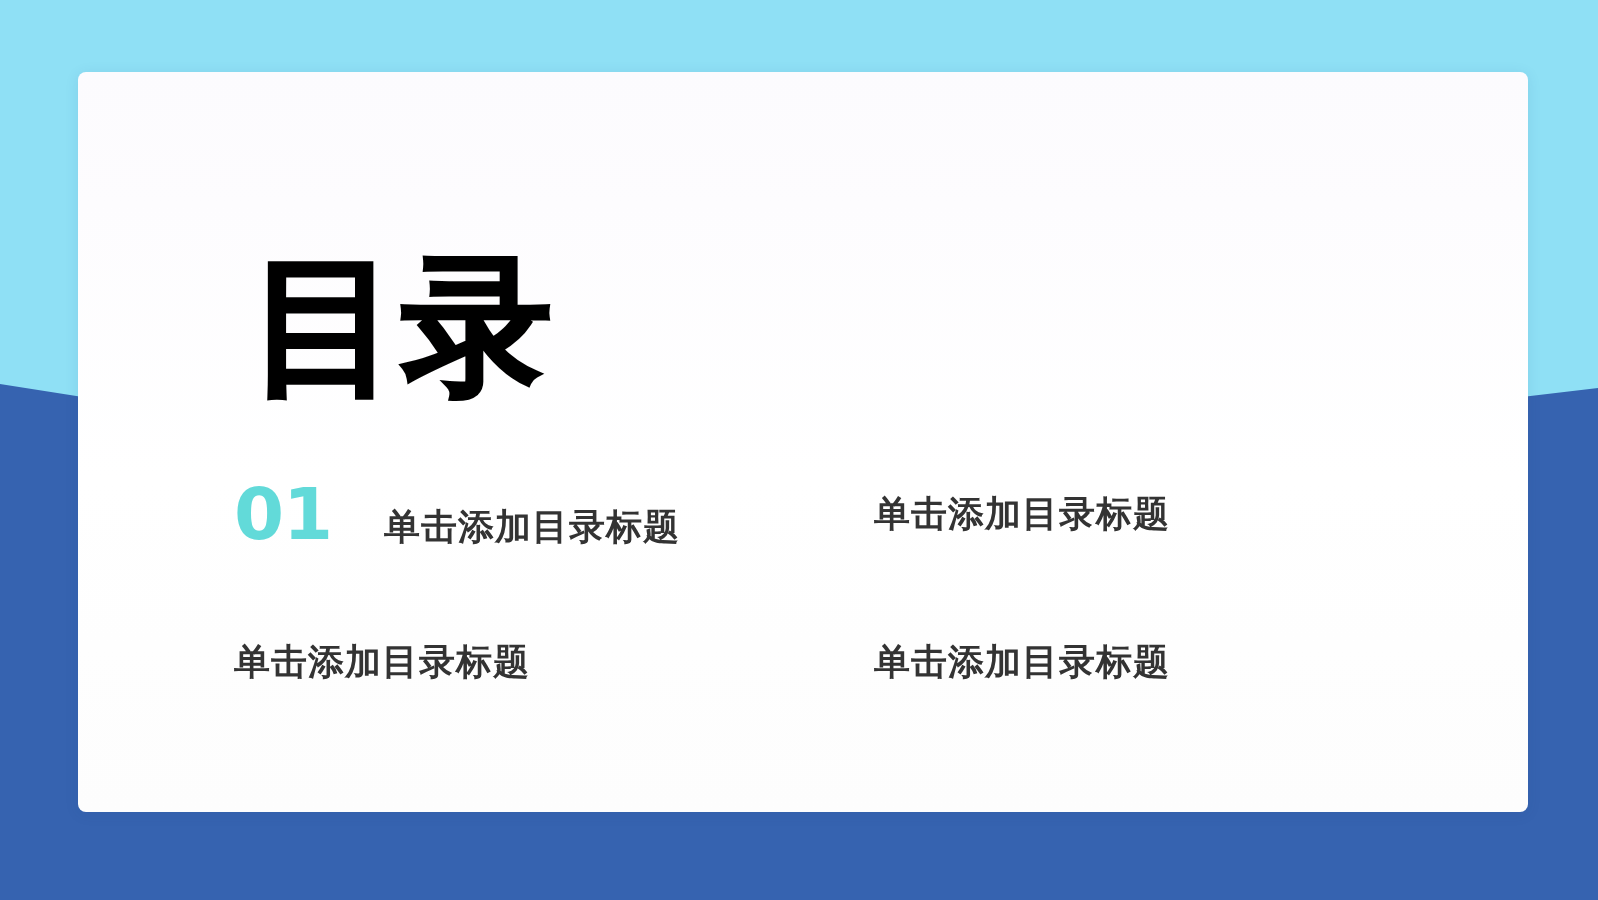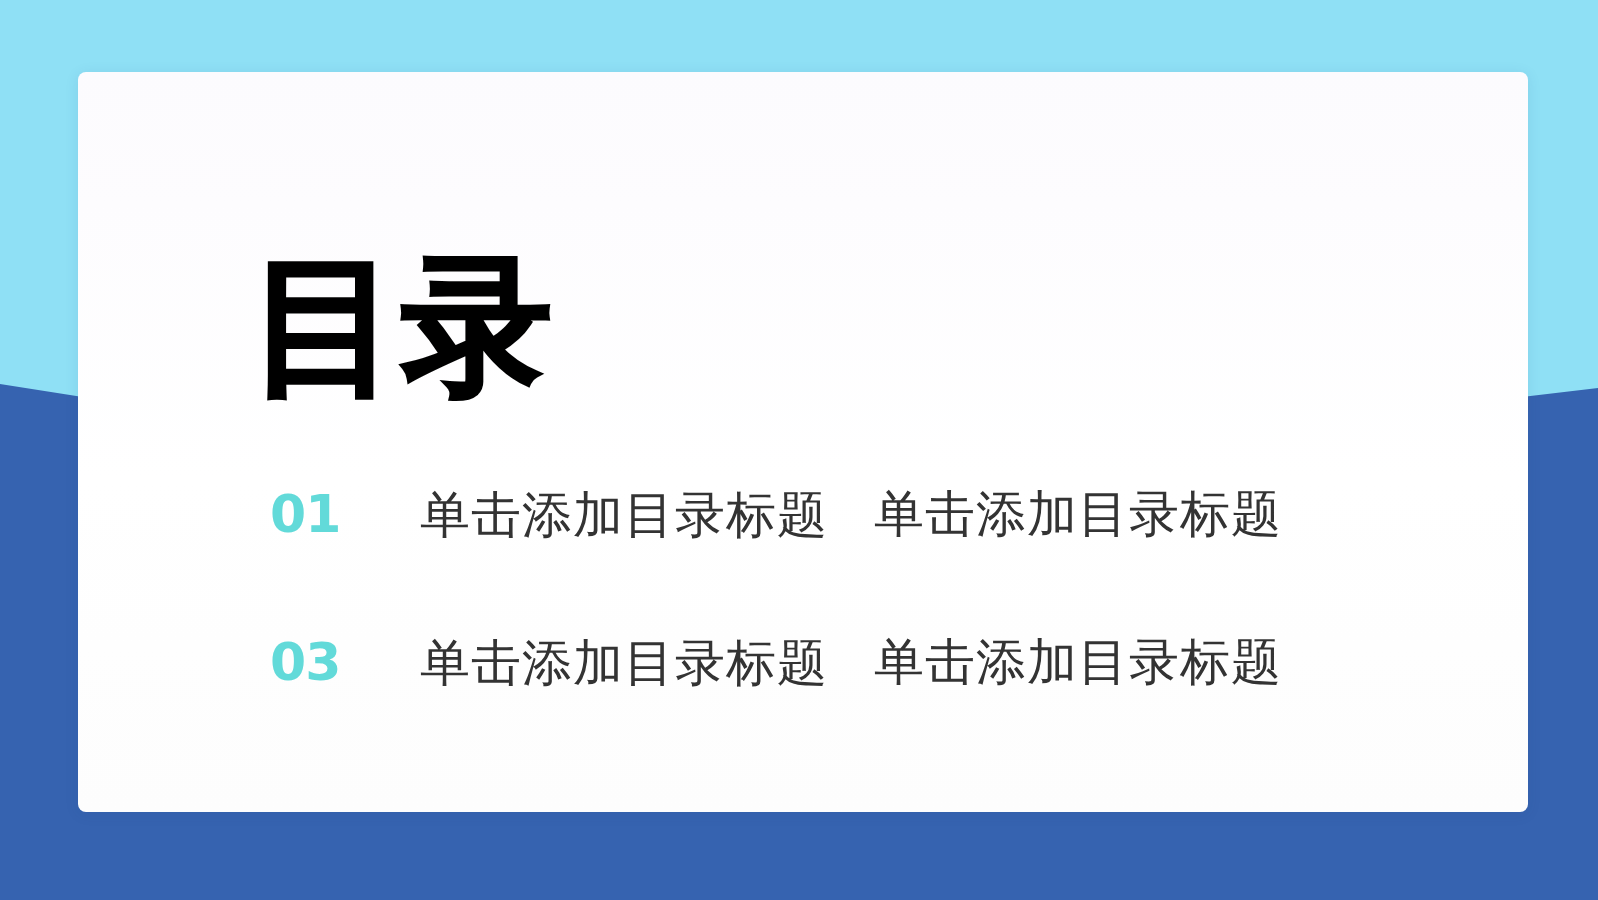--- a/index.html
+++ b/index.html
@@ -70,34 +70,33 @@
   }
 
   .toc-item {
     display: flex;
     align-items: baseline;
     white-space: nowrap;
   }
 
   .toc-num {
     font-family: "DejaVu Sans", "Liberation Sans", sans-serif;
-    font-size: 52px;
+    font-size: 72px;
     font-weight: 700;
     line-height: 1;
     letter-spacing: -1px;
     color: #62DAD9;
     width: 150px;
     flex: 0 0 150px;
-    margin-left: 36px;
   }
 
   .toc-label {
     font-family: "DejaVu Sans", "Liberation Sans", sans-serif;
-    font-size: 50px;
-    font-weight: 400;
+    font-size: 36px;
+    font-weight: 700;
     line-height: 1;
     letter-spacing: 1px;
     color: #333333;
   }
 </style>
 </head>
 <body>
 
 <div id="slide">
 
@@ -116,21 +115,20 @@
       <div class="toc-item">
         <span class="toc-num">01</span>
         <span class="toc-label">单击添加目录标题</span>
       </div>
 
       <div class="toc-item">
         <span class="toc-label">单击添加目录标题</span>
       </div>
 
       <div class="toc-item">
-        <span class="toc-num">03</span>
         <span class="toc-label">单击添加目录标题</span>
       </div>
 
       <div class="toc-item">
         <span class="toc-label">单击添加目录标题</span>
       </div>
 
     </div>
   </div>
 </div>

